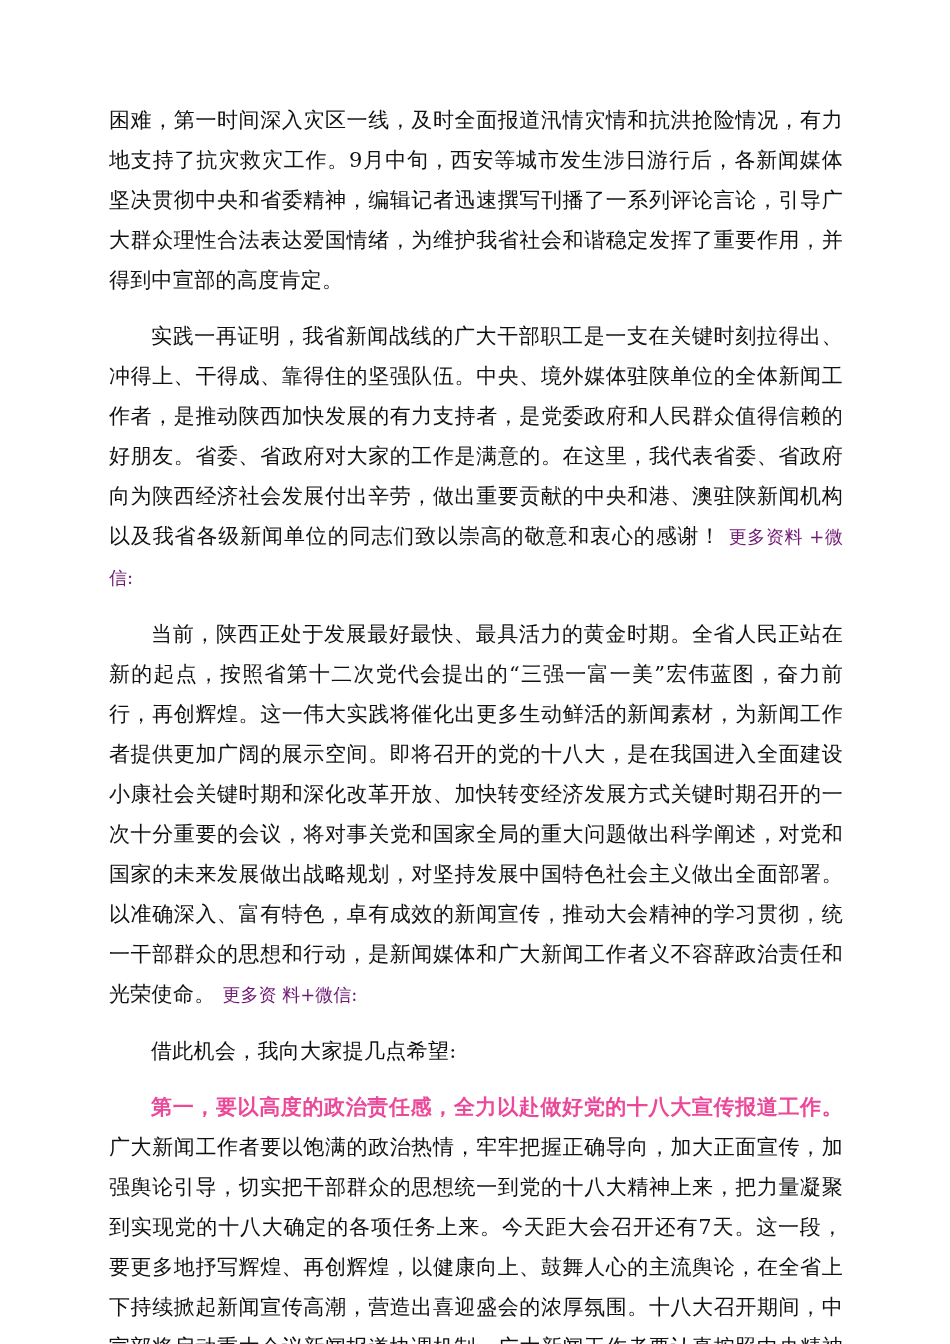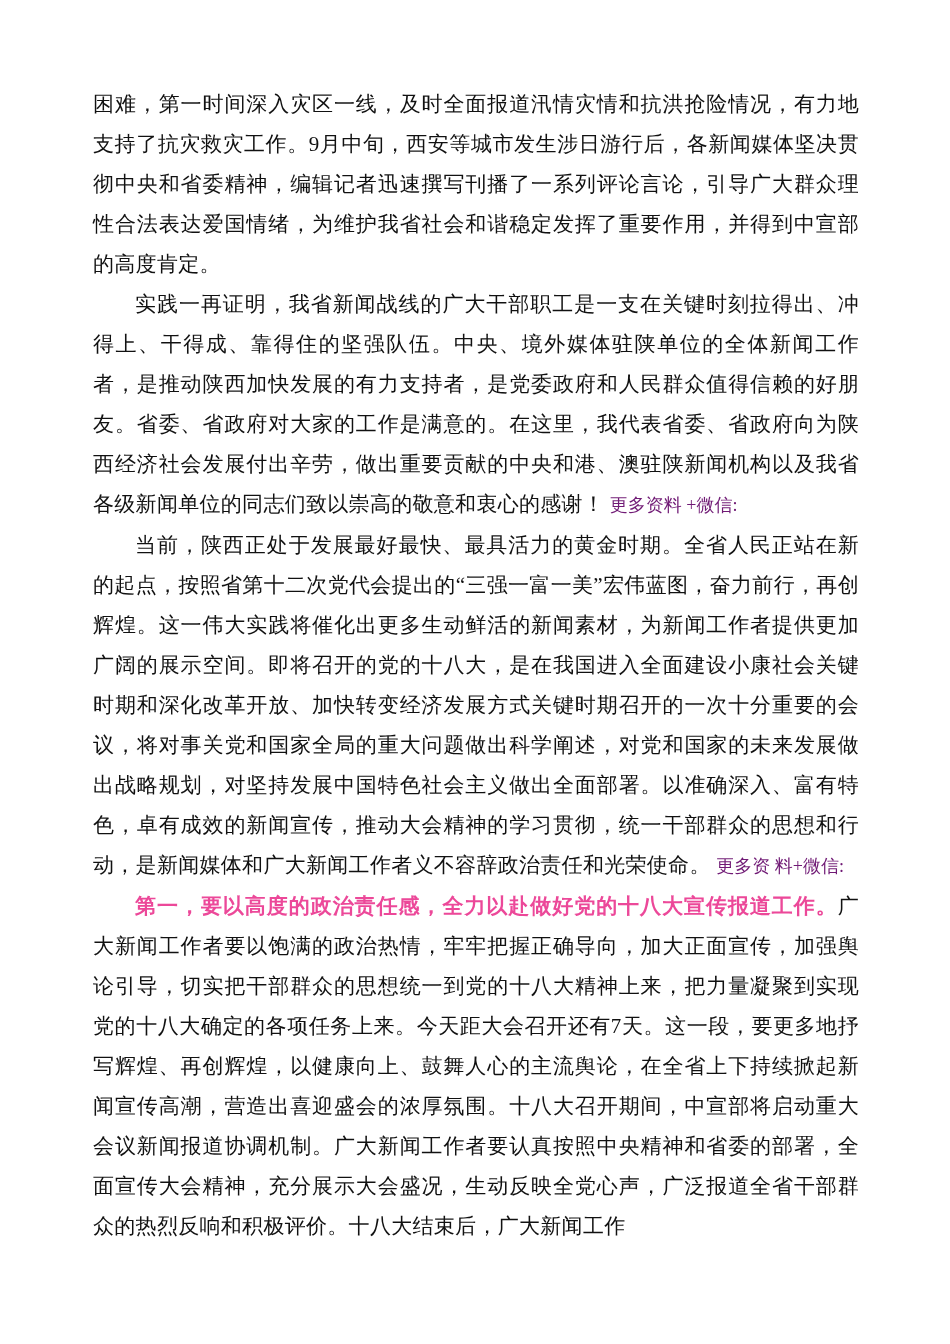--- a/index.html
+++ b/index.html
@@ -3,36 +3,39 @@
 <meta charset="utf-8">
 <style>
   html, body { margin: 0; padding: 0; background: #ffffff; }
   body { width: 950px; height: 1344px; position: relative; overflow: hidden; }
   .page {
     position: absolute; left: 93px; top: 84px; width: 766px;
     font-family: "DejaVu Serif", "Liberation Serif", serif;
     font-size: 21px; line-height: 40px; color: #111111;
     text-align: justify; letter-spacing: 0.3px;
   }
-  .para { margin: 0; text-indent: 42px; font-family: Liberation Serif, serif; }
+  .para { margin: 16px; text-indent: 42px; }
   .para.noindent { text-indent: 0; }
   .bold { font-weight: bold; color: #ec4899; }
   .watermark { color: #701a75; font-size: 18px; letter-spacing: 0; }
 </style>
 </head>
 <body>
 
 <div class="page">
   <p class="para noindent">
     <span>困难，第一时间深入灾区一线，及时全面报道汛情灾情和抗洪抢险情况，有力地支持了抗灾救灾工作。9月中旬，西安等城市发生涉日游行后，各新闻媒体坚决贯彻中央和省委精神，编辑记者迅速撰写刊播了一系列评论言论，引导广大群众理性合法表达爱国情绪，为维护我省社会和谐稳定发挥了重要作用，并得到中宣部的高度肯定。</span>
   </p>
   <p class="para">
     <span>实践一再证明，我省新闻战线的广大干部职工是一支在关键时刻拉得出、冲得上、干得成、靠得住的坚强队伍。中央、境外媒体驻陕单位的全体新闻工作者，是推动陕西加快发展的有力支持者，是党委政府和人民群众值得信赖的好朋友。省委、省政府对大家的工作是满意的。在这里，我代表省委、省政府向为陕西经济社会发展付出辛劳，做出重要贡献的中央和港、澳驻陕新闻机构以及我省各级新闻单位的同志们致以崇高的敬意和衷心的感谢！</span>
     <span class="watermark">更多资料 +微信:</span>
   </p>
   <p class="para">
     <span>当前，陕西正处于发展最好最快、最具活力的黄金时期。全省人民正站在新的起点，按照省第十二次党代会提出的“三强一富一美”宏伟蓝图，奋力前行，再创辉煌。这一伟大实践将催化出更多生动鲜活的新闻素材，为新闻工作者提供更加广阔的展示空间。即将召开的党的十八大，是在我国进入全面建设小康社会关键时期和深化改革开放、加快转变经济发展方式关键时期召开的一次十分重要的会议，将对事关党和国家全局的重大问题做出科学阐述，对党和国家的未来发展做出战略规划，对坚持发展中国特色社会主义做出全面部署。以准确深入、富有特色，卓有成效的新闻宣传，推动大会精神的学习贯彻，统一干部群众的思想和行动，是新闻媒体和广大新闻工作者义不容辞政治责任和光荣使命。</span>
     <span class="watermark">更多资 料+微信:</span>
   </p>
   <p class="para">
+    <span>借此机会，我向大家提几点希望:</span>
+  </p>
+  <p class="para">
     <span class="bold">第一，要以高度的政治责任感，全力以赴做好党的十八大宣传报道工作。</span><span>广大新闻工作者要以饱满的政治热情，牢牢把握正确导向，加大正面宣传，加强舆论引导，切实把干部群众的思想统一到党的十八大精神上来，把力量凝聚到实现党的十八大确定的各项任务上来。今天距大会召开还有7天。这一段，要更多地抒写辉煌、再创辉煌，以健康向上、鼓舞人心的主流舆论，在全省上下持续掀起新闻宣传高潮，营造出喜迎盛会的浓厚氛围。十八大召开期间，中宣部将启动重大会议新闻报道协调机制。广大新闻工作者要认真按照中央精神和省委的部署，全面宣传大会精神，充分展示大会盛况，生动反映全党心声，广泛报道全省干部群众的热烈反响和积极评价。十八大结束后，广大新闻工作</span>
   </p>
 </div>
 
 </body></html>

